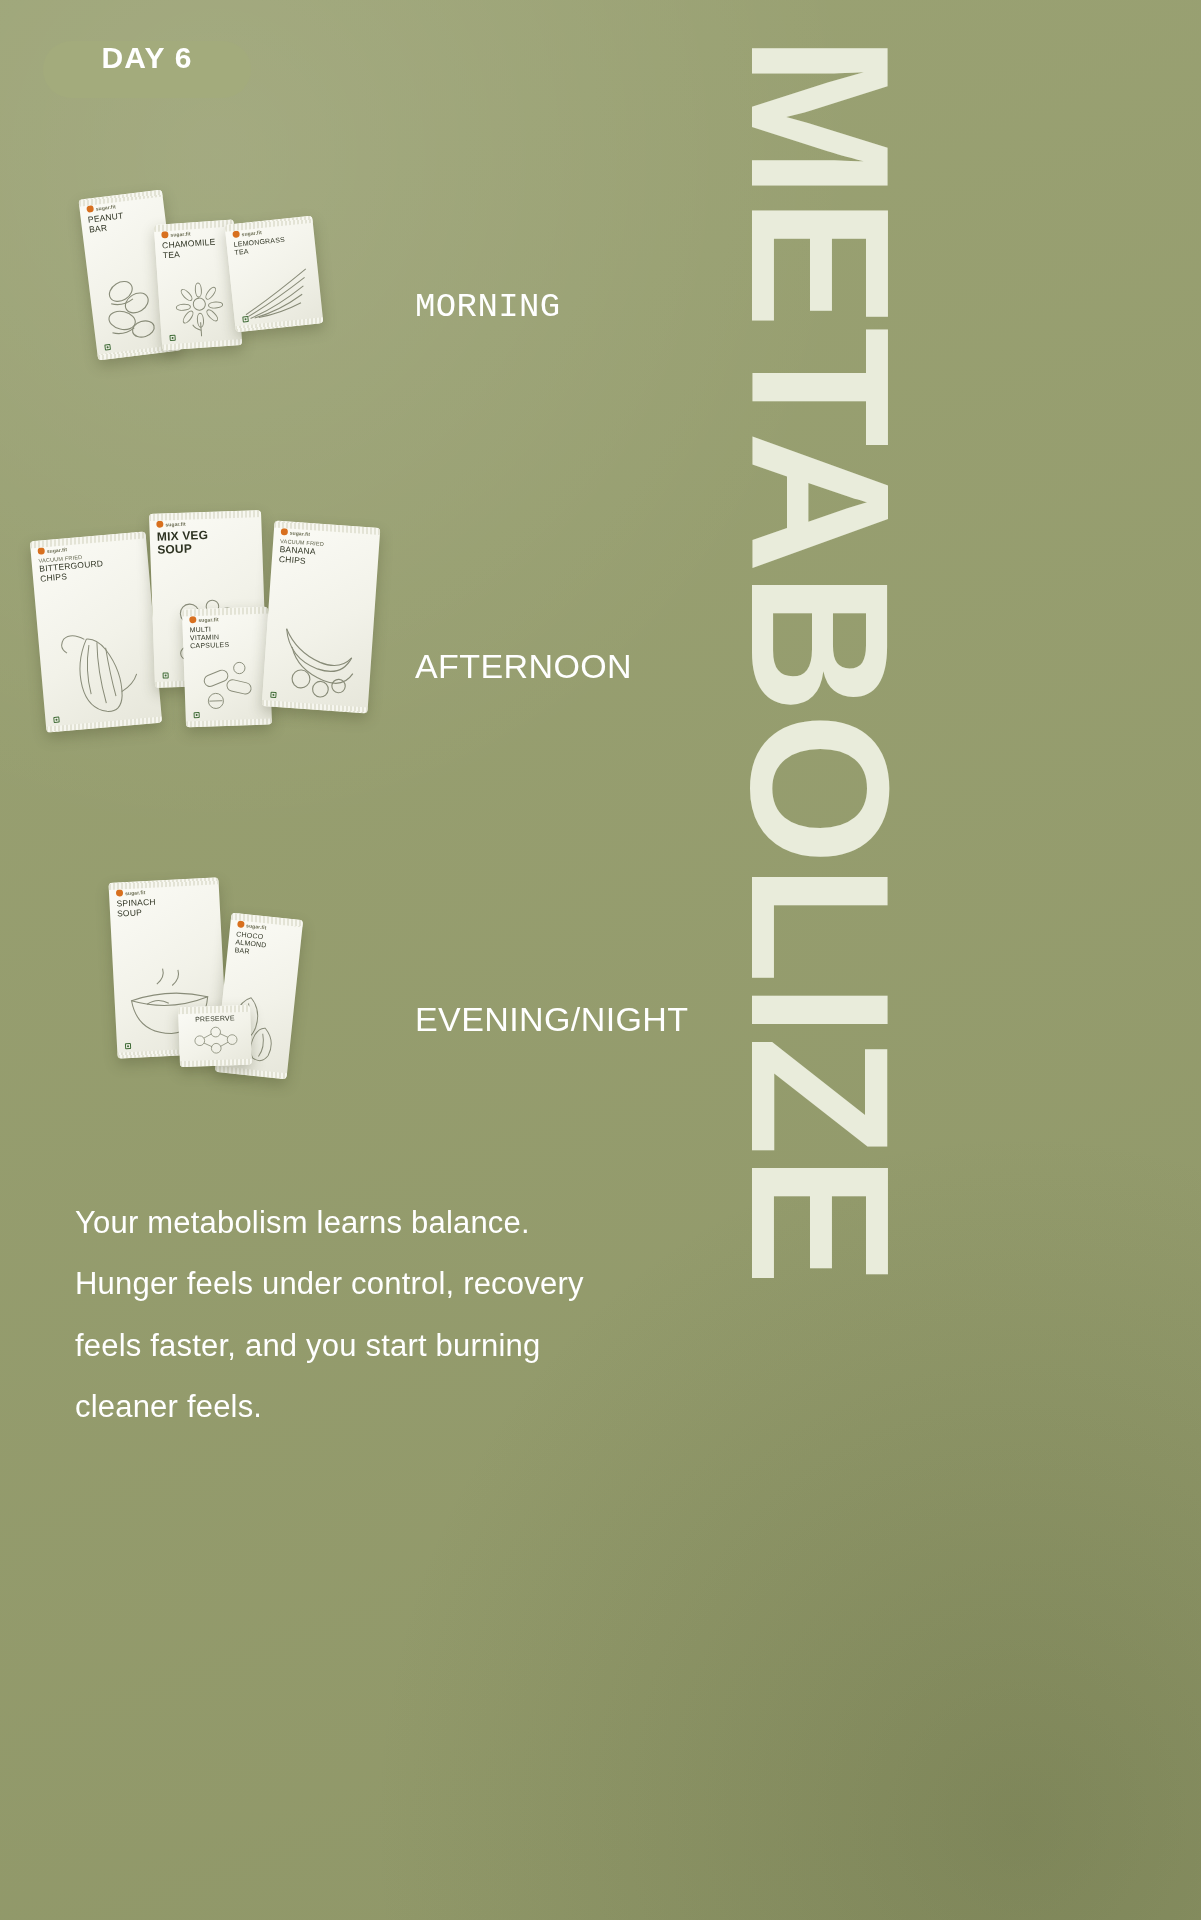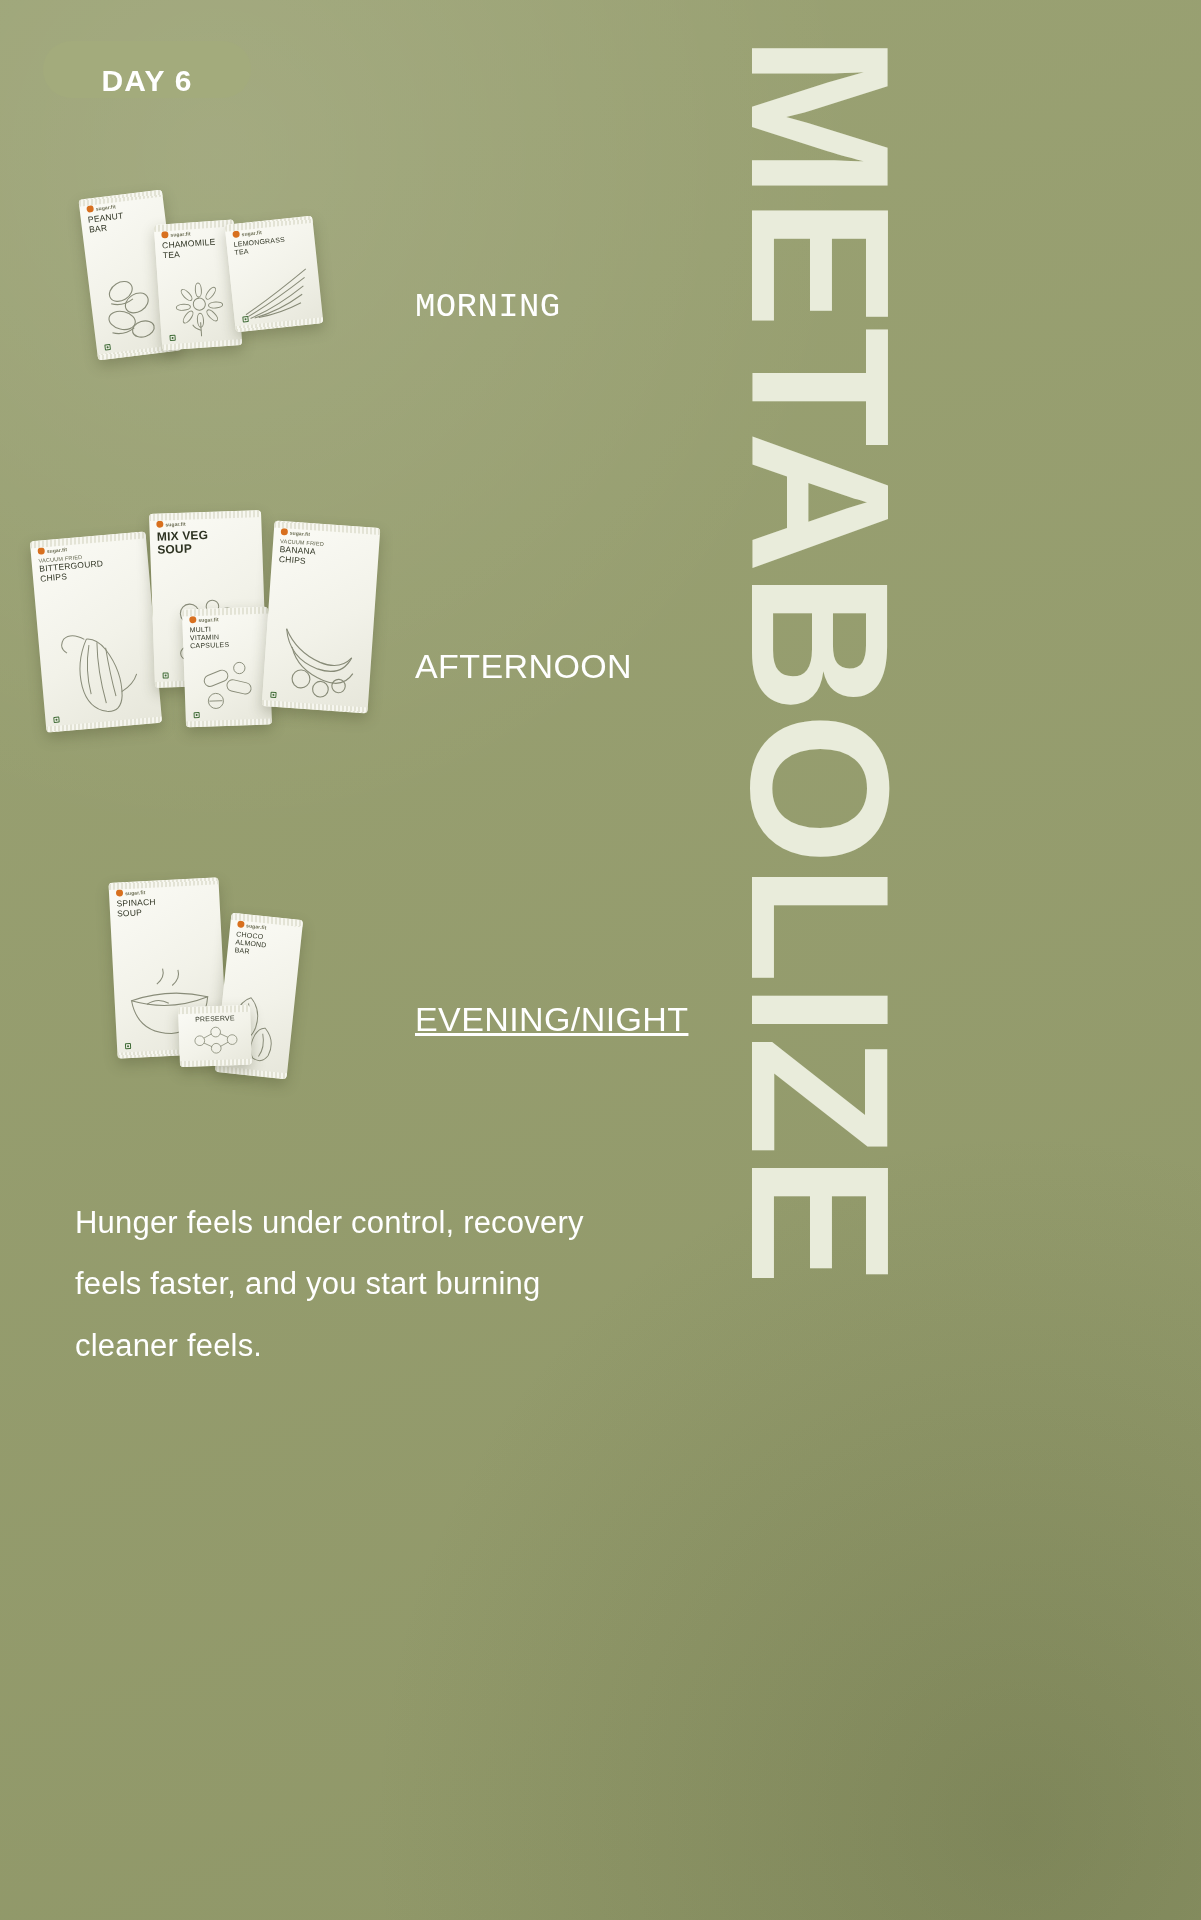--- a/index.html
+++ b/index.html
@@ -27,21 +27,21 @@
   
   .day-badge {
     position: absolute;
     left: 43px;
     top: 41px;
     width: 208px;
     height: 57px;
     border-radius: 29px;
     background: #a3ab7c;
     display: flex;
-    align-items: flex-end;
+    align-items: flex-start;
     justify-content: center;
   }
   .day-badge span {
     color: #ffffff;
     font-size: 30px;
     font-weight: bold;
     letter-spacing: 1.2px;
   }
 
   
@@ -71,21 +71,21 @@
   
   .slot-label {
     position: absolute;
     color: #ffffff;
     font-size: 34px;
     letter-spacing: 0.4px;
     white-space: nowrap;
   }
   #label-morning { left: 415px; top: 288px; font-family: Liberation Mono, monospace; }
   #label-afternoon { left: 415px; top: 636px; margin-top: 11px; }
-  #label-evening { left: 415px; top: 1000px; text-decoration: underline; }
+  #label-evening { left: 415px; top: 1000px; }
 
   
   .group {
     position: absolute;
   }
   #group-morning { left: 70px; top: 180px; width: 290px; height: 180px; }
   #group-afternoon { left: 24px; top: 500px; width: 360px; height: 230px; }
   #group-evening { left: 105px; top: 870px; width: 220px; height: 215px; }
 
   
@@ -428,16 +428,17 @@
       </svg>
     </div>
   </div>
 </div>
 
 <div class="slot-label" id="label-morning">MORNING</div>
 <div class="slot-label" id="label-afternoon">AFTERNOON</div>
 <div class="slot-label" id="label-evening">EVENING/NIGHT</div>
 
 <div class="body-copy">
+  <div>Your metabolism learns balance.</div>
   <div>Hunger feels under control, recovery</div>
   <div>feels faster, and you start burning</div>
   <div>cleaner feels.</div>
 </div>
 
 </body></html>

